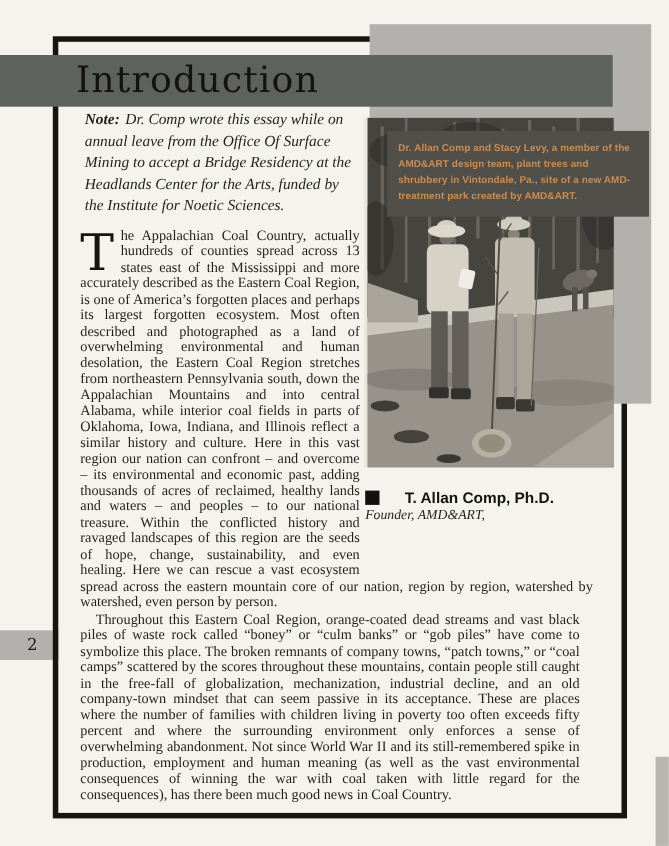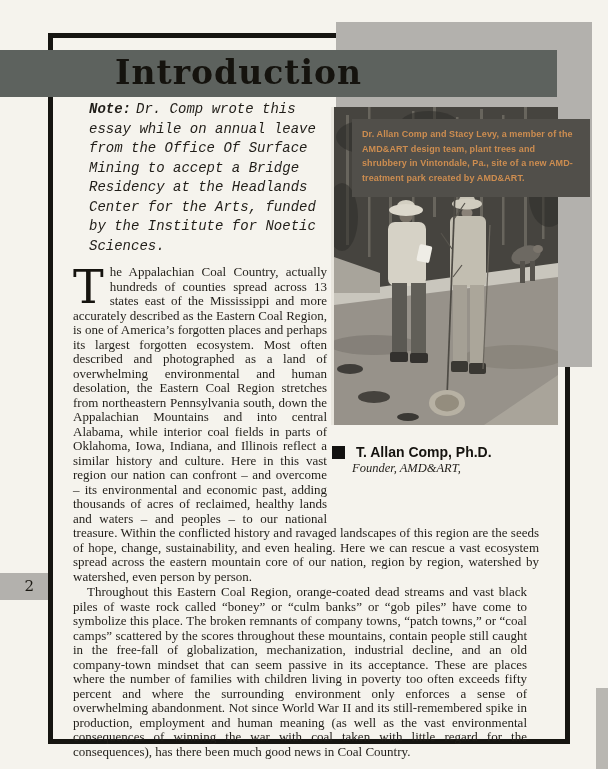--- a/index.html
+++ b/index.html
@@ -15,52 +15,52 @@
     border:5px solid var(--frame,#161511);box-sizing:border-box;z-index:1;
     background:transparent;
   }
   
   .headerbar{
     position:absolute;left:0;top:50px;width:557px;height:47px;
     background:var(--header_bar,#5d625e);z-index:5;
   }
   .headerbar .title{
     position:absolute;left:69px;top:3px;
-    font-family:"DejaVu Serif", serif;font-size:33px;font-weight:700;
-    letter-spacing:1px;color:#15130e;margin-left:46px;
+    font-family:"DejaVu Serif", serif;font-size:33px;font-weight:400;
+    letter-spacing:1px;color:#15130e;
   }
   
   .panel{
     position:absolute;left:336px;top:22px;width:256px;height:345px;
     background:var(--panel,#b3b1ad);z-index:3;
   }
   .photo{
     position:absolute;left:-5px;top:85px;width:227px;height:318px;
     border-left:3px solid #e9e6de;box-sizing:border-box;
   }
   .caption-box{
     position:absolute;left:16px;top:97px;width:238px;min-height:78px;
     background:var(--caption_box,#514f4a);
     color:var(--caption_text,#cd8d50);
     font-family:"Liberation Sans", sans-serif;font-weight:bold;
     font-size:9px;line-height:14.5px;letter-spacing:.1px;
     padding:8px 10px;box-sizing:border-box;z-index:4;
   }
   .credit{position:absolute;left:-4px;top:422px;width:252px;}
-  .credit-row{display:flex;align-items:center;gap:11px;}
+  .credit-row{display:flex;align-items:center;gap:23px;}
   .credit-square{width:13px;height:13px;background:#121110;flex:0 0 auto;}
   .credit-name{
     font-family:"Liberation Sans", sans-serif;font-weight:bold;
     font-size:14px;color:#15130f;white-space:nowrap;
   }
-  .credit-role{font-style:italic;font-size:12.5px;line-height:16px;margin-left:20px;color:#211e19;}
+  .credit-role{font-style:italic;font-size:12.5px;line-height:16px;color:#211e19;}
   
   .content{position:absolute;left:73px;top:100px;width:466px;z-index:2;}
   .photo-spacer{float:right;width:212px;height:420px;}
-  .note{font-style:italic;font-size:14px;line-height:19.5px;margin:0 0 9px 16px;font-family:Liberation Mono, monospace;}
+  .note{font-style:italic;font-size:14px;line-height:19.5px;margin:0 0 9px 4px;}
   .note .note-label{font-weight:bold;margin-right:5px;}
   .body-text{font-size:13px;line-height:14.5px;text-align:justify;hyphens:auto;}
   .para1{margin:0;}
   .dropcap{
     float:left;font-family:"DejaVu Serif", serif;font-size:46px;line-height:40px;
     padding:2px 6px 0 0;color:#16140f;
   }
   .para2{margin:1px 12px 0 0;text-indent:14px;}
   
   .page-tab{

